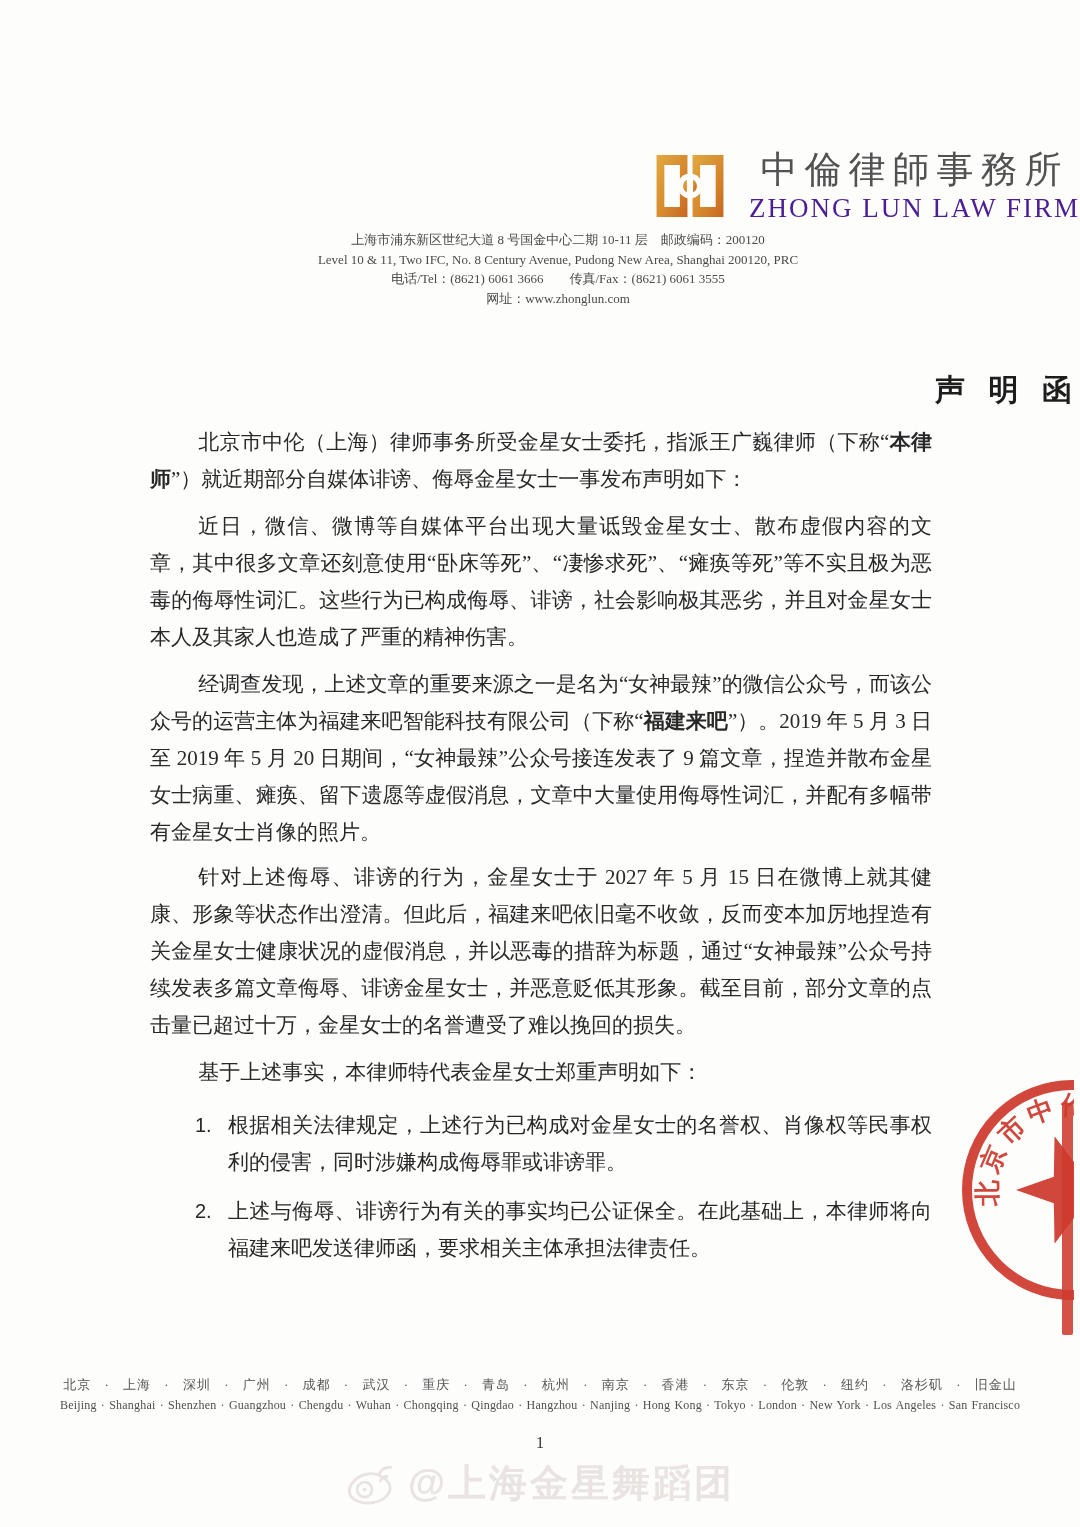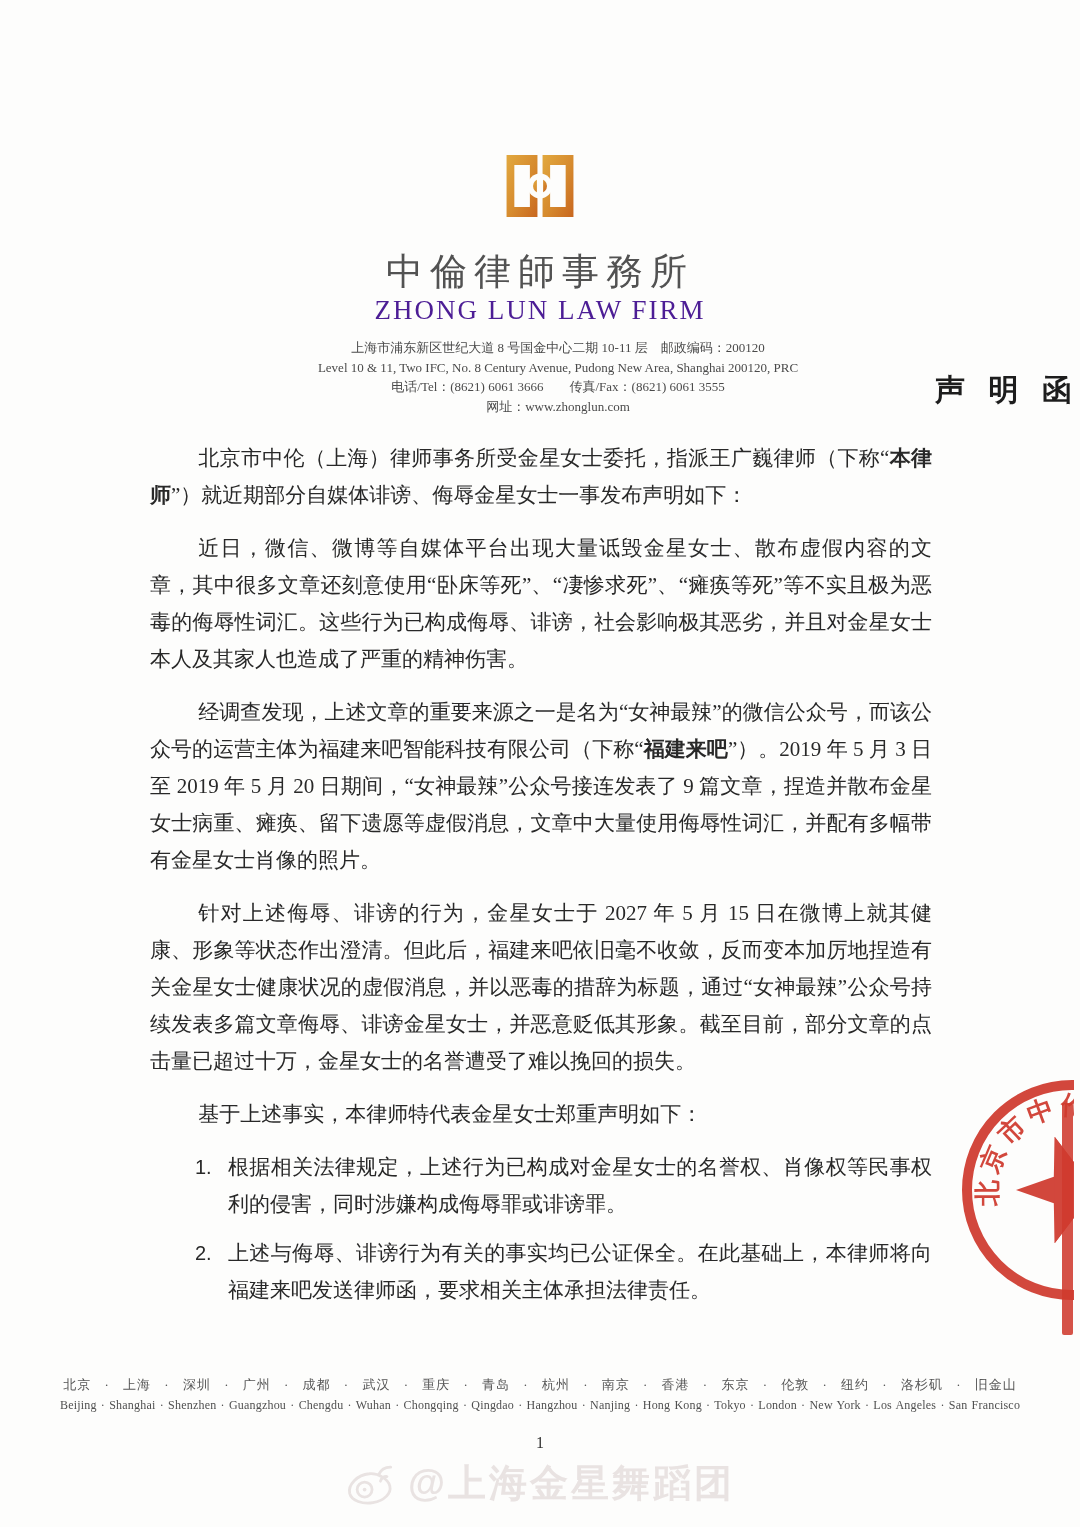--- a/index.html
+++ b/index.html
@@ -5,34 +5,34 @@
   html,body{margin:0;padding:0;}
   body{width:1080px;height:1527px;background:#ffffff;}
   .page{
     position:relative;width:1080px;height:1527px;overflow:hidden;
     background:#fdfdfc;
     font-family:"Liberation Serif","DejaVu Serif",serif;
     color:#262626;
   }
   
   .letterhead{position:absolute;top:146px;left:0;width:100%;text-align:center;}
-  .logo-row{display:flex;justify-content:flex-start;align-items:center;gap:24px;flex-direction:column;}
+  .logo-row{display:flex;justify-content:flex-end;align-items:center;gap:24px;}
   .logo-svg{width:70px;height:80px;display:block;}
   .firm-names{text-align:center;}
   .firm-zh{font-size:37px;letter-spacing:7px;color:#525252;font-weight:500;line-height:44px;white-space:nowrap;}
   .firm-en{font-size:27px;letter-spacing:2px;color:#4c1d95;line-height:32px;white-space:nowrap;}
-  .addr-block{margin-top:12px;font-size:13px;color:#4a4a4a;line-height:19.5px;padding-left:36px;}
+  .addr-block{margin-top:4px;font-size:13px;color:#4a4a4a;line-height:19.5px;padding-left:36px;}
   .addr-block div{white-space:nowrap;}
   
   .doc-title{position:absolute;top:350px;left:0;width:100%;text-align:right;
     font-size:30px;font-weight:bold;letter-spacing:8px;color:#1d1d1d;}
   
   .body-text{position:absolute;top:424px;left:150px;width:782px;
     font-size:21px;line-height:37px;text-align:justify;color:#282828;}
-  .body-text p{margin:16px 0 10px 0;text-indent:2.3em;}
+  .body-text p{margin:0 0 10px 0;text-indent:2.3em;}
   .body-text p.p3{margin-bottom:8px;}
   .b{font-weight:bold;}
   .statement-list{margin-top:16px;}
   .list-item{display:flex;margin-bottom:12px;}
   .item-num{width:33px;margin-left:45px;flex:none;
     font-family:"Liberation Sans","DejaVu Sans",sans-serif;font-size:20px;}
   .item-text{width:704px;text-align:justify;}
   
   .stamp-clip{position:absolute;left:950px;top:1030px;width:124px;height:320px;overflow:hidden;pointer-events:none;}
   .stamp-svg{display:block;}

